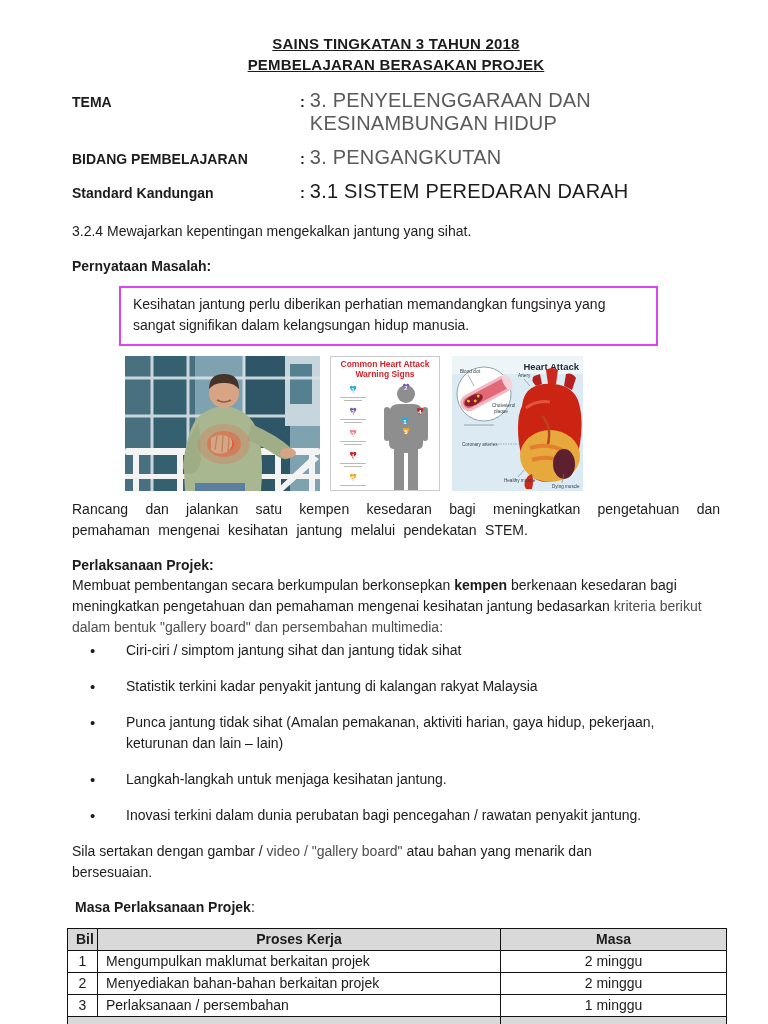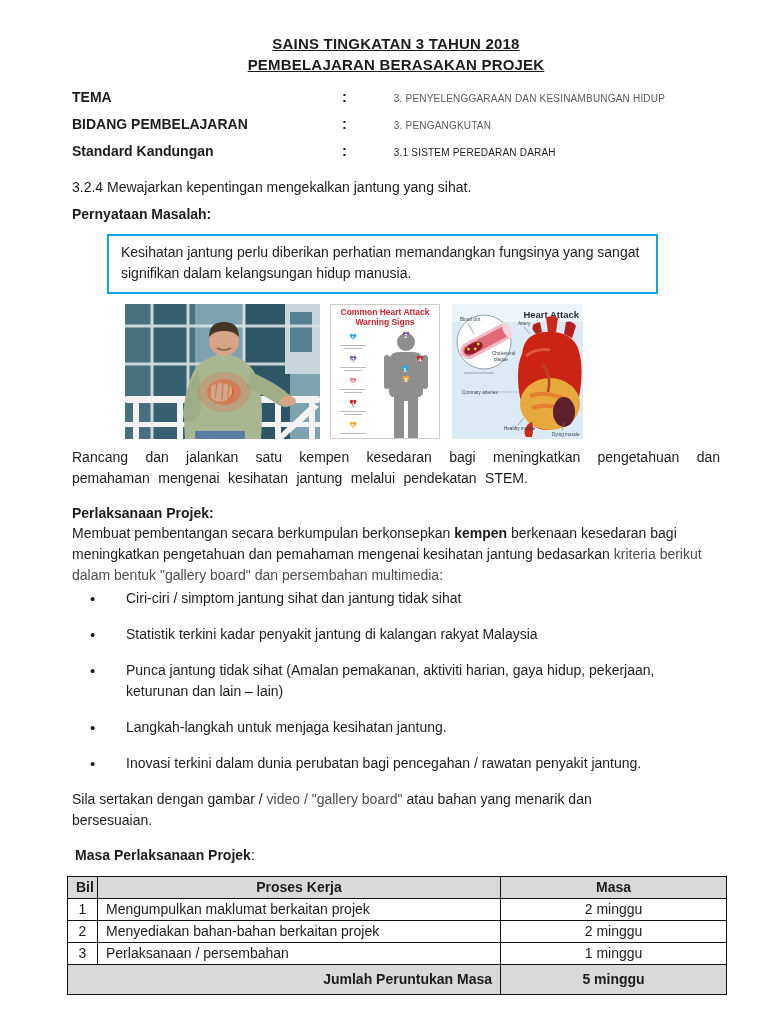--- a/index.html
+++ b/index.html
@@ -15,34 +15,34 @@
     overflow:hidden;
   }
   
   .title-block { text-align:center; margin-bottom:14px; }
   .title-line {
     font-size:15px; font-weight:bold; text-decoration:underline;
     line-height:21px; letter-spacing:0.2px;
   }
   
   .meta { margin-bottom:18px; }
-  .meta-row { display:flex; align-items:baseline; margin-bottom:11px;gap:42px; }
+  .meta-row { display:flex; align-items:baseline; margin-bottom:11px; }
   .meta-label { width:228px; font-weight:bold; font-size:14px; flex:none; }
   .meta-colon { font-weight:bold; font-size:14.5px; margin-right:5px; }
-  .meta-value { font-size:10px; letter-spacing:0.2px;text-align:center; }
+  .meta-value { font-size:20px; letter-spacing:0.2px; }
   .meta-value.muted { color:#5a5a5a; }
   
   .h-bold { font-weight:bold; font-size:14px; line-height:20px; }
   .body-text { font-size:14px; line-height:21px; }
-  .sp-body { margin-top:8px; margin-bottom:6px; }
+  .sp-body { margin-top:8px; margin-bottom:14px; }
   .alt-seg { color:#4d4d4d; }
   
   .problem-box {
-    border:2px solid #0ea5e9;
-    margin:10px 62px 10px 35px;
+    border:2px solid #d946ef;
+    margin:10px 62px 10px 47px;
     padding:6px 14px 8px 12px;
   }
   
   .images-row { display:flex; margin:10px 0 8px 53px; align-items:flex-start; }
   .img-photo { width:195px; height:135px; flex:none; }
   .img-info {
     width:110px; height:135px; flex:none; margin-left:10px;
     background:#ffffff; border:1px solid #cccccc;
     padding-top:3px; overflow:hidden;
   }

